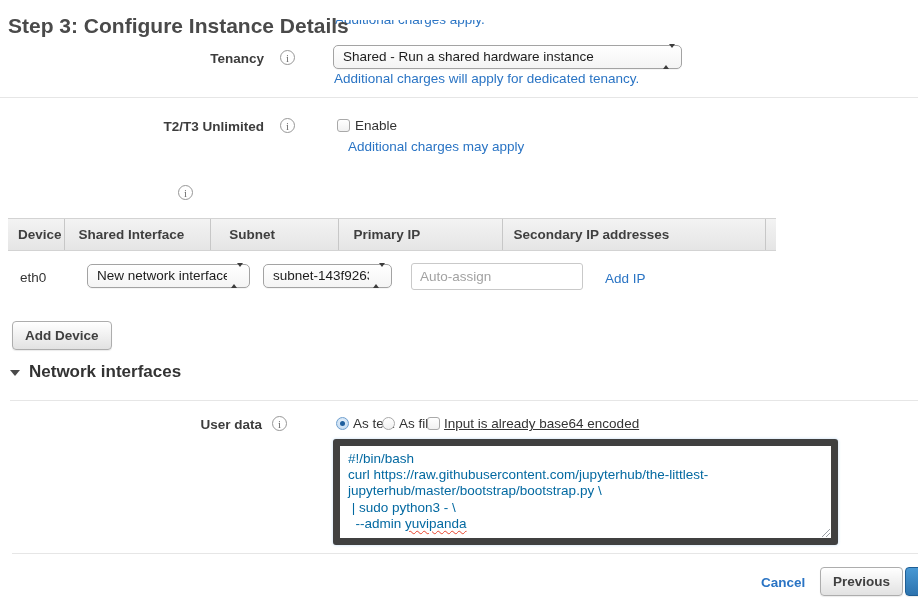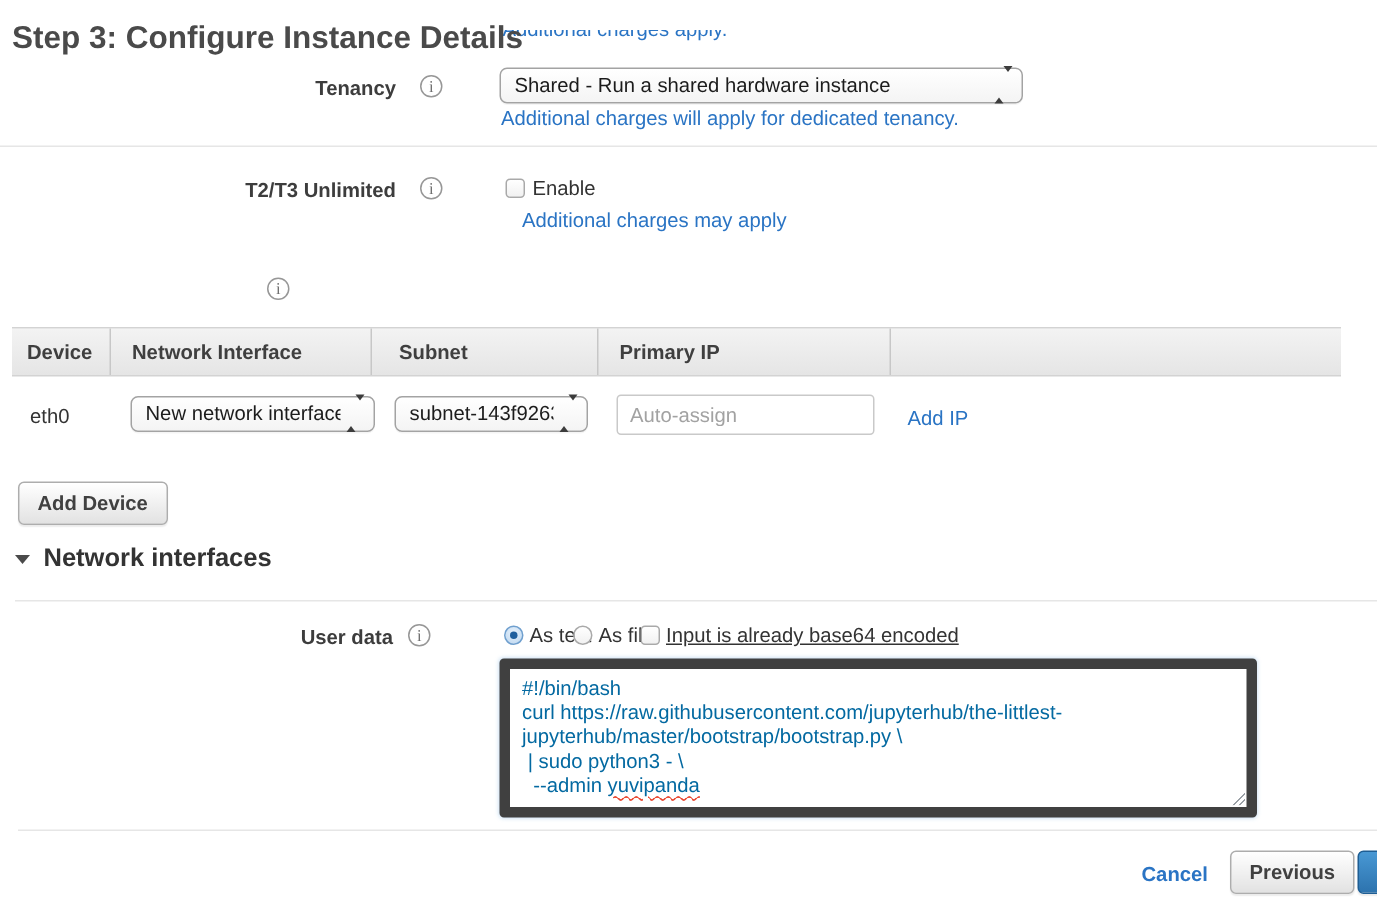--- a/index.html
+++ b/index.html
@@ -47,21 +47,21 @@
     background:linear-gradient(#ffffff,#e2e2e2);border:1px solid #adadad;border-radius:4px;
     font-weight:bold;font-size:13.5px;color:#404040;box-shadow:0 1px 1px rgba(0,0,0,.08);cursor:pointer;
   }
   .btn-primary{background:linear-gradient(#4898d4,#2d73ae);border-color:#1f5e94;}
   
   .section-head{position:absolute;cursor:pointer;}
   .tri{position:absolute;width:0;height:0;border:5px solid transparent;border-top:6px solid #4a4a4a;}
   .section-title{position:absolute;font-size:17px;font-weight:bold;color:#333;white-space:nowrap;}
   
   .thead{
-    position:absolute;left:8px;top:218px;width:886px;height:33px;display:flex;box-sizing:border-box;
+    position:absolute;left:8px;top:218px;width:768px;height:33px;display:flex;box-sizing:border-box;
     background:linear-gradient(#f3f3f3,#e5e5e5);border-top:1px solid #d3d3d3;border-bottom:1px solid #d3d3d3;
   }
   .th{
     box-sizing:border-box;border-right:1px solid #c7c7c7;padding-left:10px;
     font-weight:bold;font-size:13.5px;color:#3f3f3f;line-height:31px;white-space:nowrap;overflow:hidden;
   }
   .th.fill{flex:1;border-right:none;}
   .txt{
     position:absolute;box-sizing:border-box;border:1px solid #c9c9c9;border-radius:3px;height:27px;
     padding:0 8px;font-size:13.5px;color:#333;font-family:inherit;outline:none;background:#fff;
@@ -110,23 +110,24 @@
 <a class="lnk abs" style="left:348px;top:139px;text-align:right;">Additional charges may apply</a>
 
 <div class="section-head" style="left:0;top:180px;width:220px;height:24px;">
   <span class="tri" style="left:10px;top:190px;"></span>
   <span class="section-title" style="left:29px;top:182px;">Network interfaces</span>
 </div>
 <div class="info" style="left:178px;top:185px;">i</div>
 
 <div class="thead">
   <div class="th" style="width:66px;">Device</div>
-  <div class="th" style="width:174px;padding-left:14px;">Network Interface</div>
+  <div class="th" style="width:174px;padding-left:14px;">Shared Interface</div>
   <div class="th" style="width:151px;padding-left:18px;">Subnet</div>
   <div class="th" style="width:195px;padding-left:14px;">Primary IP</div>
+  <div class="th" style="width:315px;">Secondary IP addresses</div>
   <div class="th fill"></div>
 </div>
 
 <div>
   <span class="plain abs" style="left:20px;top:270px;">eth0</span>
   <div class="sel" style="left:87px;top:264px;width:163px;">
     <span class="sel-text">New network interface</span>
     <span class="stepper"><span class="up"></span><span class="dn"></span></span>
   </div>
   <div class="sel" style="left:263px;top:264px;width:129px;">

